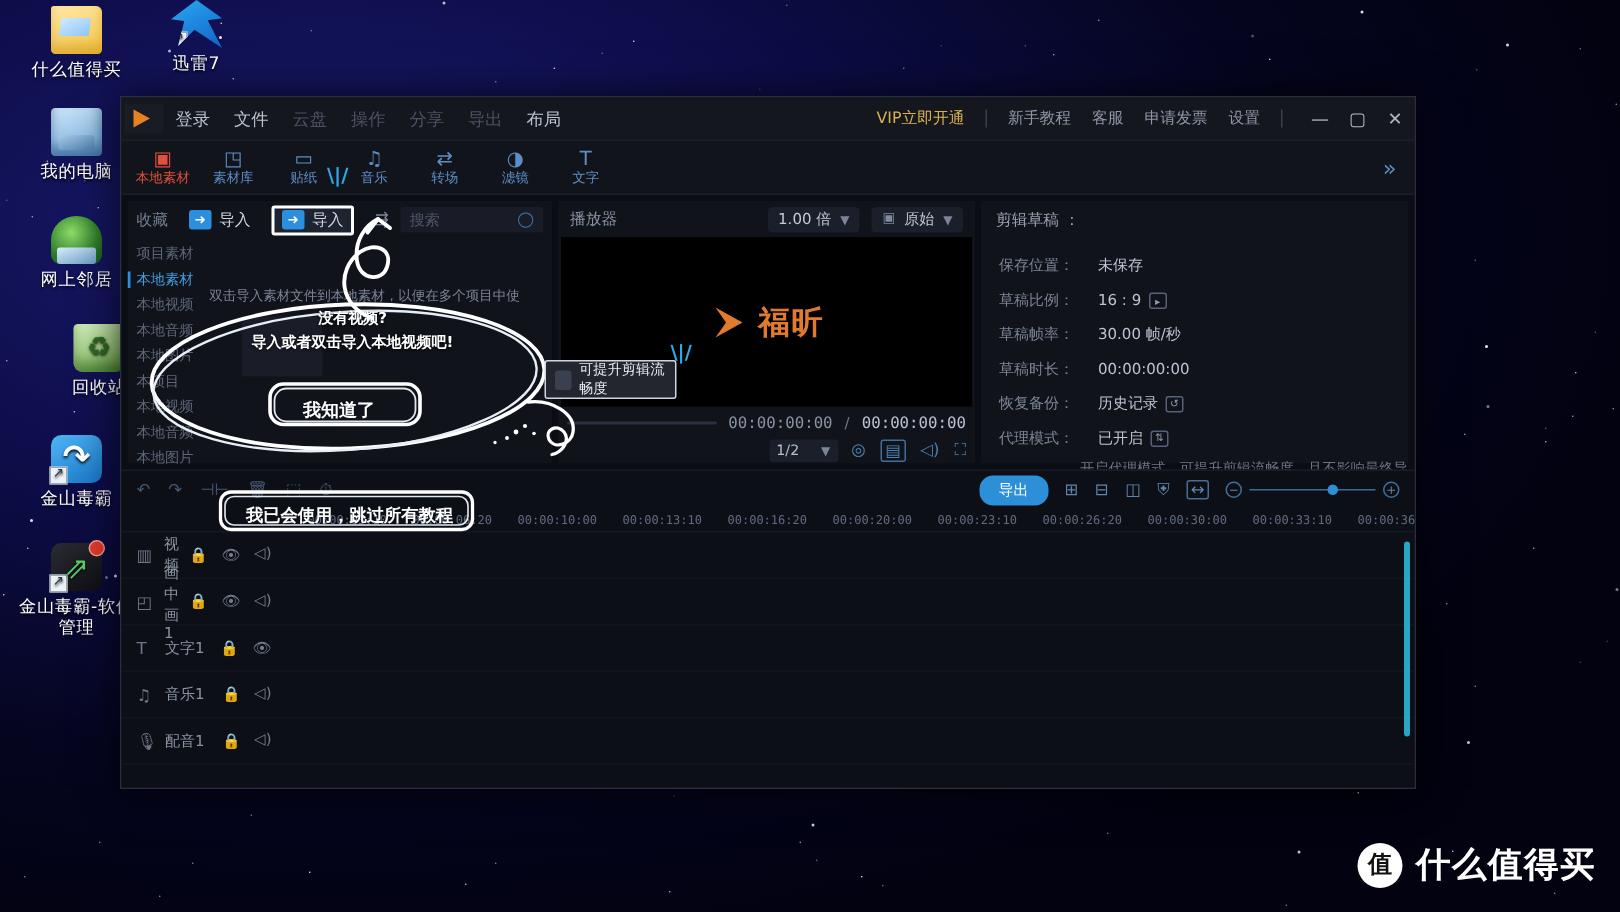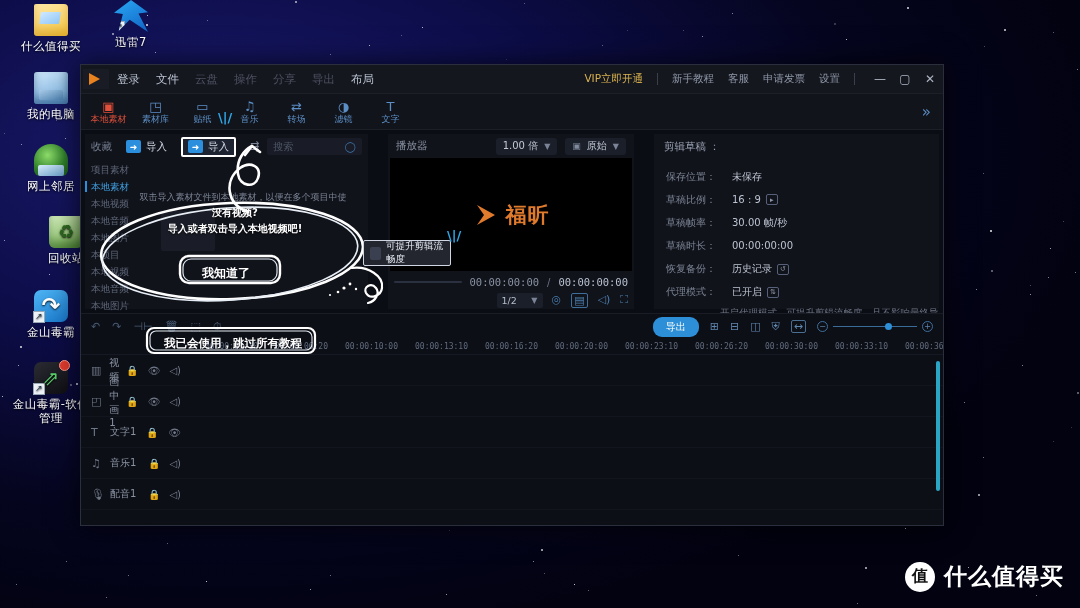--- a/index.html
+++ b/index.html
@@ -98,21 +98,21 @@
     width: 47px; text-align: center; color: #6f7a8c; font-size: 9px; line-height: 1.1;
     position: relative; padding-top: 2px;
   }
   .rtab .gi { display:block; font-size: 13px; margin-bottom: 1px; color:#4f8fd6; }
   .rtab .tlbl { display:block; }
   .rtab.active .gi, .rtab.active .tlbl { color: #e0503a; }
   .rtab.b .gi, .rtab.b .tlbl { color: #5b8ec4; }
   .rmore { margin-left: auto; margin-right: 8px; color: #5b8ec4; font-size: 15px; }
 
   
-  .mid { flex: 1; display: flex; min-height: 0; gap: 20px; padding: 4px; background: #0b0d14; }
+  .mid { flex: 1; display: flex; min-height: 0; gap: 4px; padding: 4px; background: #0b0d14; }
 
   
   .media { width: 283px; background: #11131b; display: flex; flex-direction: column; position: relative; }
   .media-top { height: 25px; display: flex; align-items: center; gap: 8px; padding: 0 6px; flex: none; }
   .fav { color: #737d8e; font-size: 10.5px; }
   .imp-btn { display: flex; align-items: center; gap: 5px; padding: 2px 6px; border-radius: 2px; }
   .imp-btn .sq { width: 15px; height: 13px; background: #2b8fdd; border-radius: 2px;
                  display:flex; align-items:center; justify-content:center; color:#fff; font-size:9px; }
   .imp-btn .t { color: #cfd6e1; font-size: 10.5px; }
   .imp-btn.hl { border: 2px solid #ffffff; background: #1d2330; padding: 1px 5px; }

